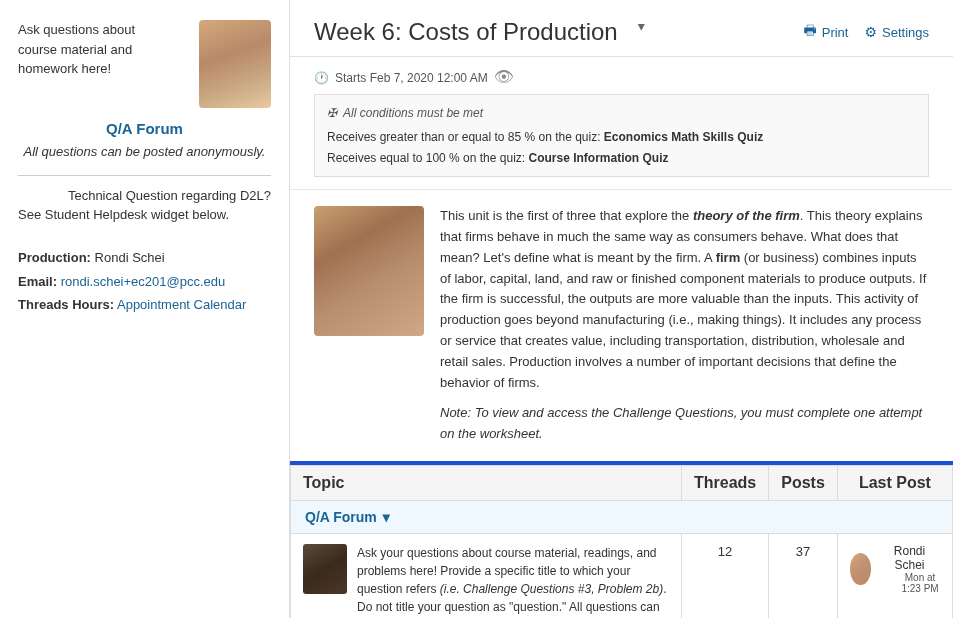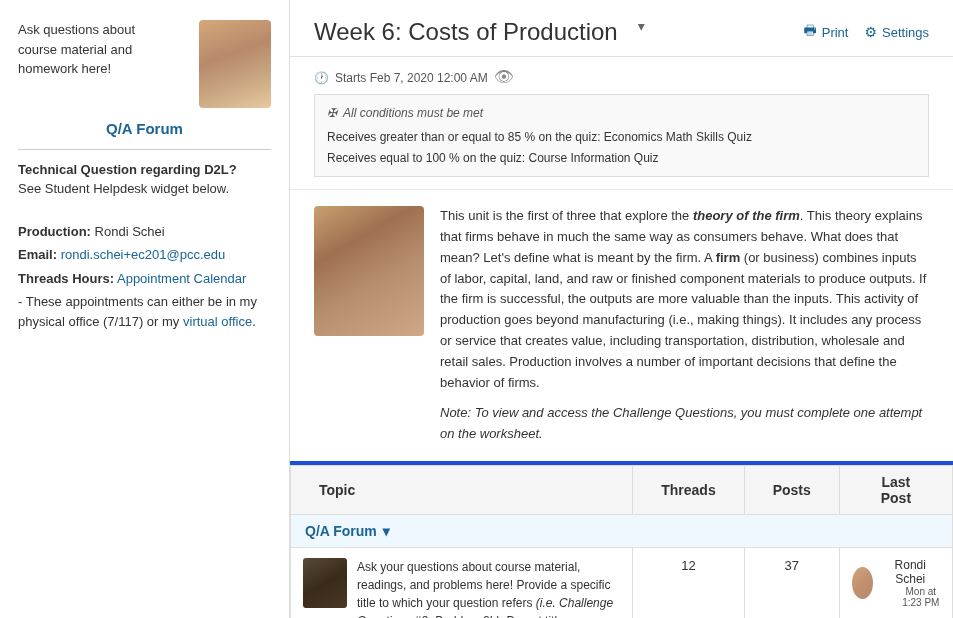--- a/index.html
+++ b/index.html
@@ -21,21 +21,21 @@
       width: 72px; height: 88px; border-radius: 4px; overflow: hidden; flex-shrink: 0;
       background: #c8a882;
     }
     .avatar-sidebar-img {
       width: 100%; height: 100%;
       background: linear-gradient(160deg, #d4a87a 0%, #b8896a 40%, #c9a882 70%, #e8c9a0 100%);
     }
     .qa-forum-link { color: #1a6496; text-decoration: none; font-size: 15px; font-weight: bold; display: block; text-align: center; margin: 6px 0; }
     .sidebar-italic { font-style: italic; font-size: 13px; color: #333; text-align: center; line-height: 1.4; margin-bottom: 14px; }
     .sidebar-divider { border: none; border-top: 1px solid #ccc; margin: 12px 0; }
-    .sidebar-tech { font-size: 13px; font-weight: bold; margin-bottom: 4px; }
+    .sidebar-tech { font-size: 13px; font-weight: normal; margin-bottom: 4px; text-align: right; }
     .sidebar-tech-sub { font-size: 13px; color: #333; margin-bottom: 24px; }
     .sidebar-instructor { font-size: 13px; line-height: 1.8; }
     .sidebar-instructor a { color: #1a6496; text-decoration: none; }
     .sidebar-instructor b { font-weight: bold; }
     .appt-text { font-size: 13px; line-height: 1.5; margin-top: 2px; }
     .appt-text a { color: #1a6496; text-decoration: none; }
 
     
     .main-content { flex: 1; background: #fff; overflow-y: auto; }
 
@@ -52,41 +52,41 @@
     .header-btn .icon { font-size: 14px; }
 
     
     .conditions-area { padding: 12px 24px; background: #fff; border-bottom: 1px solid #e8e8e8; }
     .starts-row { display: flex; align-items: center; gap: 6px; font-size: 12px; color: #555; margin-bottom: 8px; }
     .clock-icon { color: #666; }
     .conditions-box { border: 1px solid #ddd; background: #f9f9f9; padding: 8px 12px; font-size: 12px; line-height: 1.7; }
     .conditions-title { font-style: italic; color: #555; margin-bottom: 4px; display: flex; align-items: center; gap: 6px; }
     .condition-row { color: #333; }
     .condition-row b { font-weight: normal; }
-    .condition-quiz { font-weight: normal; }
+    .condition-quiz { font-weight: bold; }
     .eye-icon { float: right; color: #888; font-size: 16px; margin-top: -2px; }
 
     
     .unit-desc { padding: 16px 24px; display: flex; gap: 16px; font-size: 13px; line-height: 1.6; color: #333; border-bottom: 4px solid #1d4ed8; }
     .unit-avatar { width: 110px; min-width: 110px; height: 130px; border-radius: 4px; overflow: hidden; }
     .unit-avatar-img {
       width: 100%; height: 100%;
       background: linear-gradient(150deg, #c8a070 0%, #a07050 30%, #b89070 60%, #d0a888 100%);
     }
     .unit-text { flex: 1; }
     .unit-text b { font-weight: bold; }
     .unit-text i { font-style: italic; }
     .note-text { font-style: italic; font-size: 13px; margin-top: 10px; color: #333; }
 
     
     .forum-section { padding: 0 0 16px 0; }
     .forum-table { width: 100%; border-collapse: collapse; }
     .forum-table th {
-      background: #f5f5f5; border: 1px solid #ddd; padding: 8px 28px;
-      font-size: 14px; font-weight: bold; color: #333; text-align: left;
+      background: #f5f5f5; border: 1px solid #ddd; padding: 8px 12px;
+      font-size: 16px; font-weight: bold; color: #333; text-align: left;
     }
     .forum-table th.threads-col, .forum-table th.posts-col, .forum-table th.lastpost-col { text-align: center; }
     .forum-category-row td {
       background: #f0f8ff; padding: 8px 14px; font-weight: bold;
       font-size: 14px; color: #1a6496; border: 1px solid #ddd;
     }
     .forum-category-link { color: #1a6496; text-decoration: none; display: flex; align-items: center; gap: 6px; }
     .forum-item-row td { border: 1px solid #ddd; padding: 10px 12px; vertical-align: top; }
     .forum-item-content { display: flex; gap: 10px; align-items: flex-start; }
     .forum-user-avatar {
@@ -117,31 +117,28 @@
   <div class="sidebar">
     <div class="sidebar-top">
       <div class="sidebar-text">
         <span>Ask questions about course material and homework here!</span>
       </div>
       <div class="avatar-sidebar">
         <div class="avatar-sidebar-img"></div>
       </div>
     </div>
     <a class="qa-forum-link">Q/A Forum</a>
+    <p class="sidebar-italic">All questions can be posted anonymously.</p>
     <hr class="sidebar-divider">
     <p class="sidebar-tech">Technical Question regarding D2L?</p>
     <p class="sidebar-tech-sub">See Student Helpdesk widget below.</p>
     <div class="sidebar-instructor">
       <div><b>Production:</b> <span>Rondi Schei</span></div>
       <div><b>Email:</b> <a href="#">rondi.schei+ec201@pcc.edu</a></div>
       <div><b>Threads Hours:</b> <a href="#">Appointment Calendar</a></div>
-      <div class="appt-text">
-        <span> - These appointments can either be in my physical office (7/117) or my</span>
-        <a href="#">virtual office</a><span>.</span>
-      </div>
     </div>
   </div>
 
   <div class="main-content">
 
     <div class="page-header">
       <div class="page-title-area">
         <h1 class="page-title">Week 6: Costs of Production</h1>
         <span class="dropdown-arrow">▾</span>
       </div>

